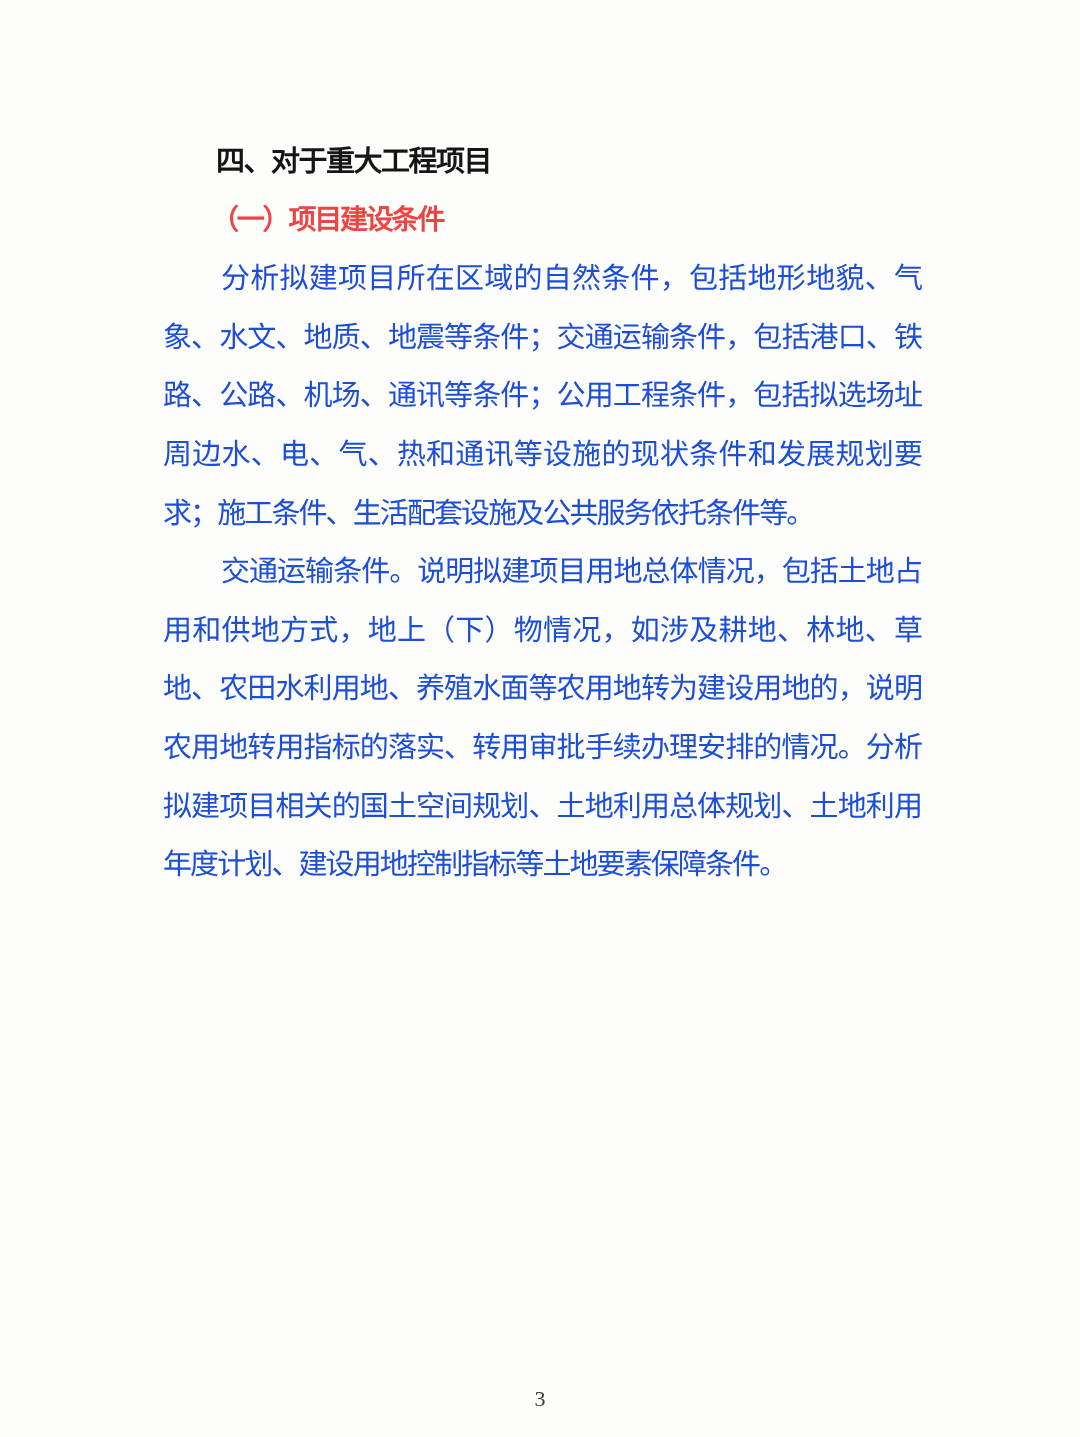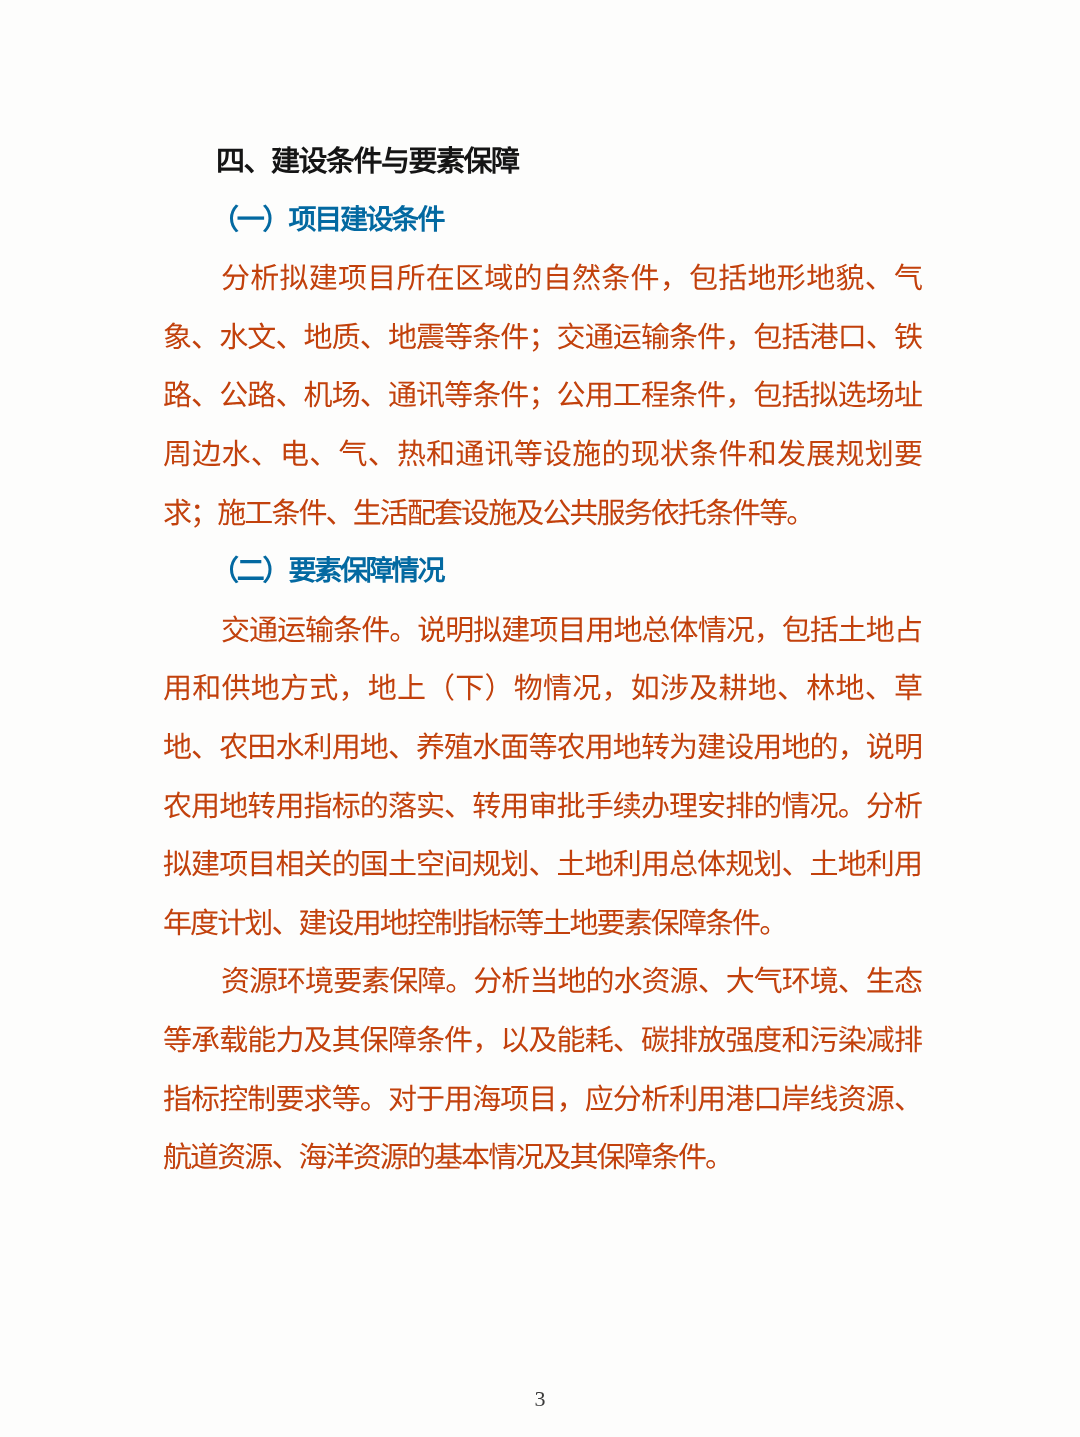--- a/index.html
+++ b/index.html
@@ -32,59 +32,57 @@
     color: #151515;
     white-space: nowrap;
   }
   .doc-subheading {
     margin: 0 0 0 48px;
     font-family: "Liberation Serif", "DejaVu Serif", serif;
     font-weight: 700;
     font-size: 28px;
     letter-spacing: -2.2px;
     line-height: 58.6px;
-    color: #0369a1;
+    color: #ef4444;
     white-space: nowrap;
   }
   .doc-para {
     margin: 0;
     font-size: 29px;
     letter-spacing: -1.9px;
     line-height: 58.6px;
     text-indent: 2em;
     text-align: justify;
     text-justify: inter-ideograph;
-    color: #c2410c;
+    color: #1d4ed8;
   }
   .page-number {
     position: absolute;
     left: 0;
     right: 0;
     top: 1386px;
     text-align: center;
     font-size: 22px;
     letter-spacing: 0;
     color: #3a3a3a;
   }
 </style>
 </head>
 <body>
 
 <div class="page">
   <div class="content">
 
-    <h1 class="doc-heading">四、建设条件与要素保障</h1>
+    <h1 class="doc-heading">四、对于重大工程项目</h1>
 
     <h2 class="doc-subheading">（一）项目建设条件</h2>
 
     <p class="doc-para">分析拟建项目所在区域的自然条件，包括地形地貌、气象、水文、地质、地震等条件；交通运输条件，包括港口、铁路、公路、机场、通讯等条件；公用工程条件，包括拟选场址周边水、电、气、热和通讯等设施的现状条件和发展规划要求；施工条件、生活配套设施及公共服务依托条件等。</p>
 
-    <h2 class="doc-subheading">（二）要素保障情况</h2>
 
     <p class="doc-para">交通运输条件。说明拟建项目用地总体情况，包括土地占用和供地方式，地上（下）物情况，如涉及耕地、林地、草地、农田水利用地、养殖水面等农用地转为建设用地的，说明农用地转用指标的落实、转用审批手续办理安排的情况。分析拟建项目相关的国土空间规划、土地利用总体规划、土地利用年度计划、建设用地控制指标等土地要素保障条件。</p>
 
-    <p class="doc-para">资源环境要素保障。分析当地的水资源、大气环境、生态等承载能力及其保障条件，以及能耗、碳排放强度和污染减排指标控制要求等。对于用海项目，应分析利用港口岸线资源、航道资源、海洋资源的基本情况及其保障条件。</p>
 
 
   </div>
 
   <div class="page-number">3</div>
 </div>
 
 </body></html>

